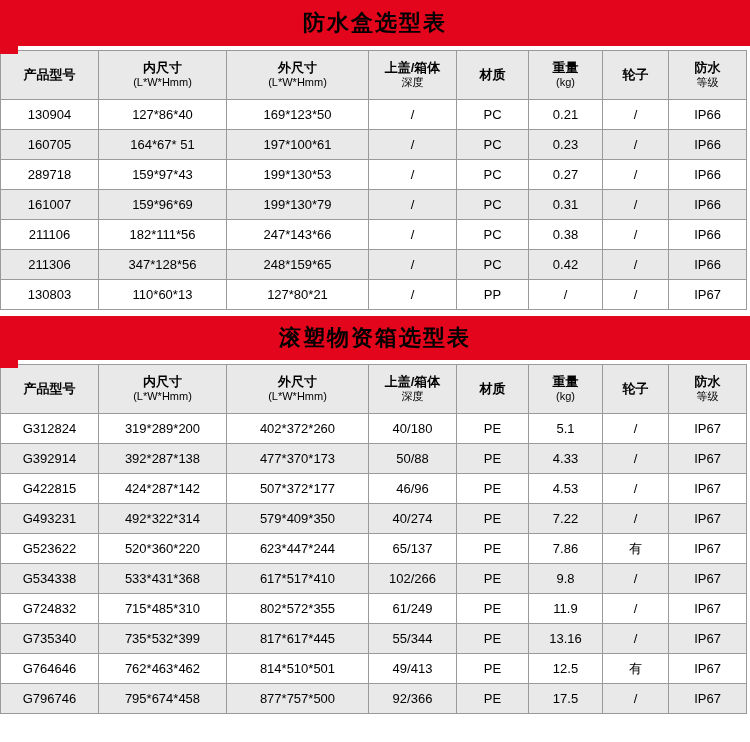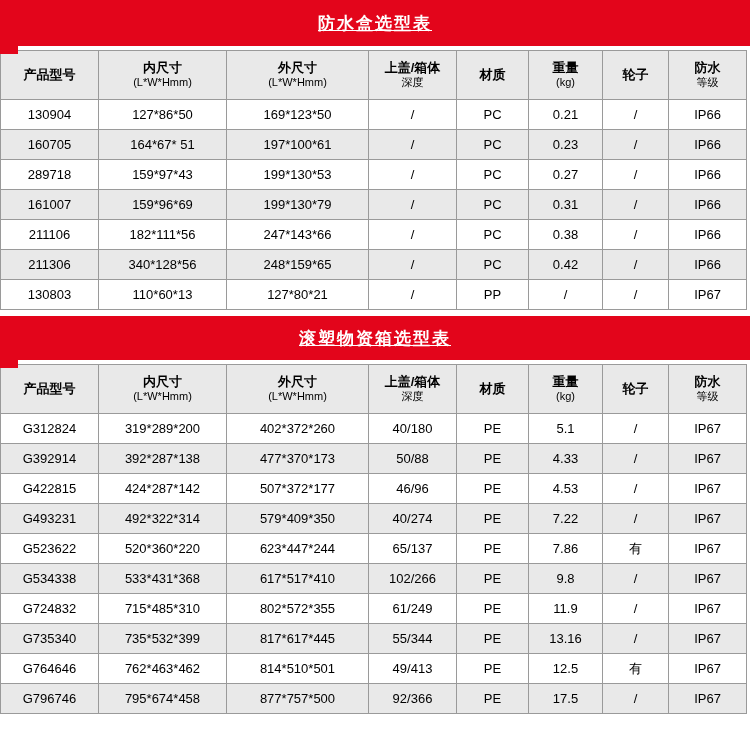--- a/index.html
+++ b/index.html
@@ -16,26 +16,25 @@
   .banner{
     position:relative;
     height:46px;
     background:#e3051b;
     display:flex;
     align-items:center;
     justify-content:center;
   }
   .banner.second{height:44px;}
   .banner-title{
-    color:#ffffff;
-    font-size:17px;
+    color:#000000;
+    font-size:22px;
     font-weight:bold;
     letter-spacing:2px;
     line-height:1;
-    text-decoration:underline;
   }
   .banner .notch{
     position:absolute;
     left:0;
     bottom:-8px;
     width:18px;
     height:8px;
     background:#e3051b;
   }
 
@@ -138,21 +137,21 @@
           </th>
           <th>
             <span>防水</span>
             <span class="sub">等级</span>
           </th>
         </tr>
       </thead>
       <tbody>
         <tr>
           <td>130904</td>
-          <td>127*86*50</td>
+          <td>127*86*40</td>
           <td>169*123*50</td>
           <td>/</td>
           <td>PC</td>
           <td>0.21</td>
           <td>/</td>
           <td>IP66</td>
         </tr>
         <tr class="alt">
           <td>160705</td>
           <td>164*67* 51</td>
@@ -188,21 +187,21 @@
           <td>182*111*56</td>
           <td>247*143*66</td>
           <td>/</td>
           <td>PC</td>
           <td>0.38</td>
           <td>/</td>
           <td>IP66</td>
         </tr>
         <tr class="alt">
           <td>211306</td>
-          <td>340*128*56</td>
+          <td>347*128*56</td>
           <td>248*159*65</td>
           <td>/</td>
           <td>PC</td>
           <td>0.42</td>
           <td>/</td>
           <td>IP66</td>
         </tr>
         <tr>
           <td>130803</td>
           <td>110*60*13</td>

